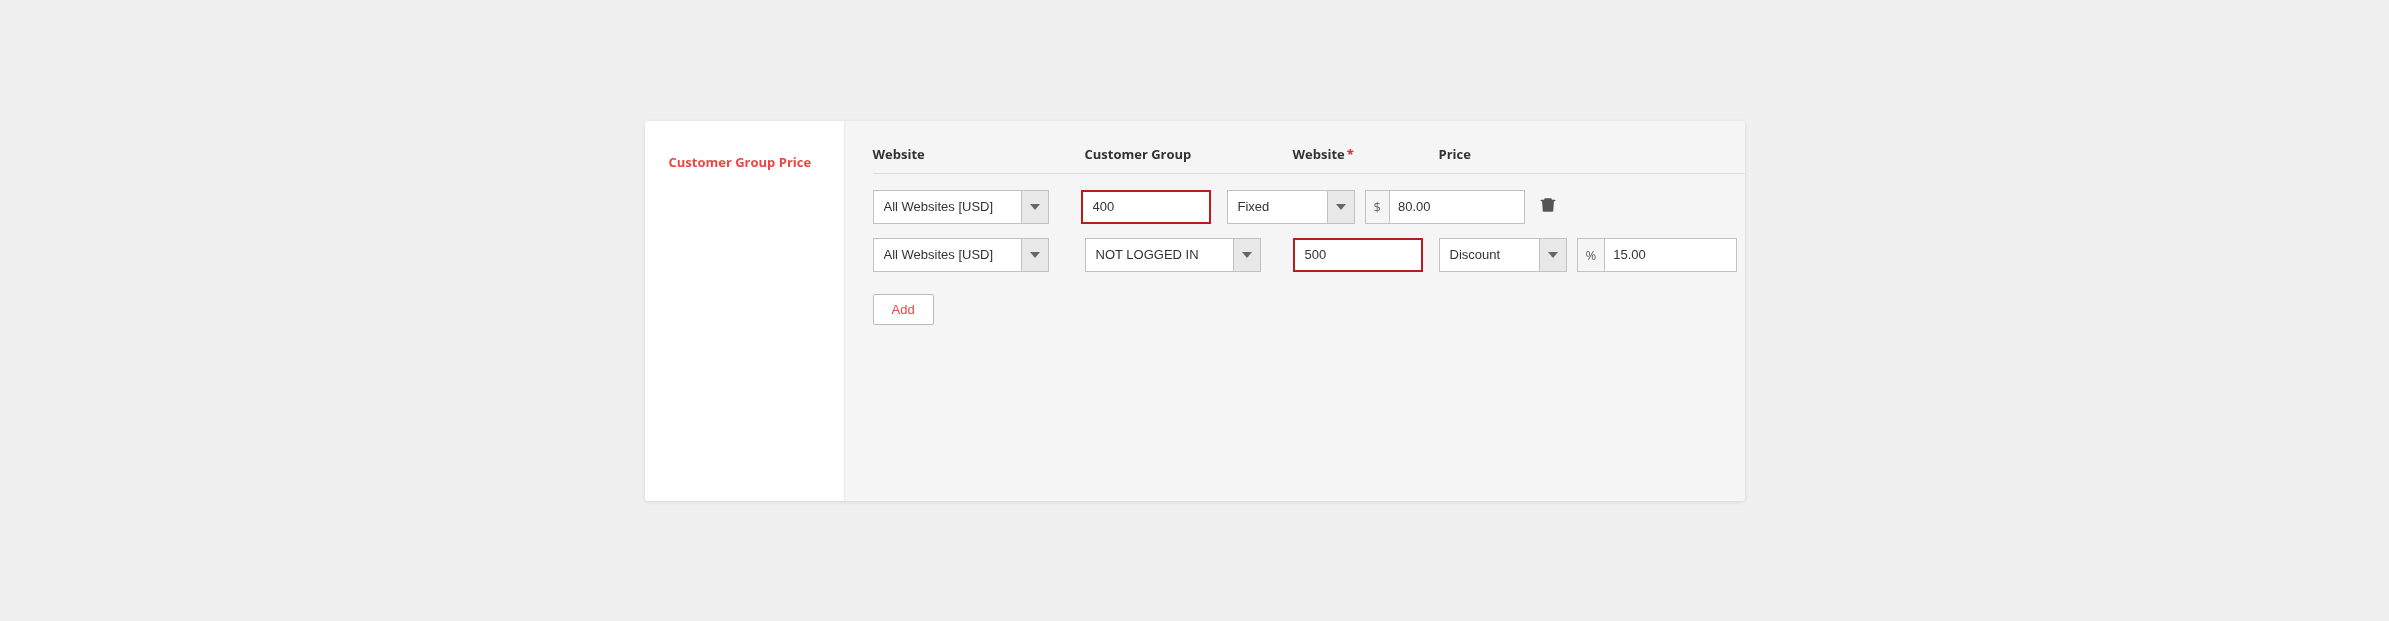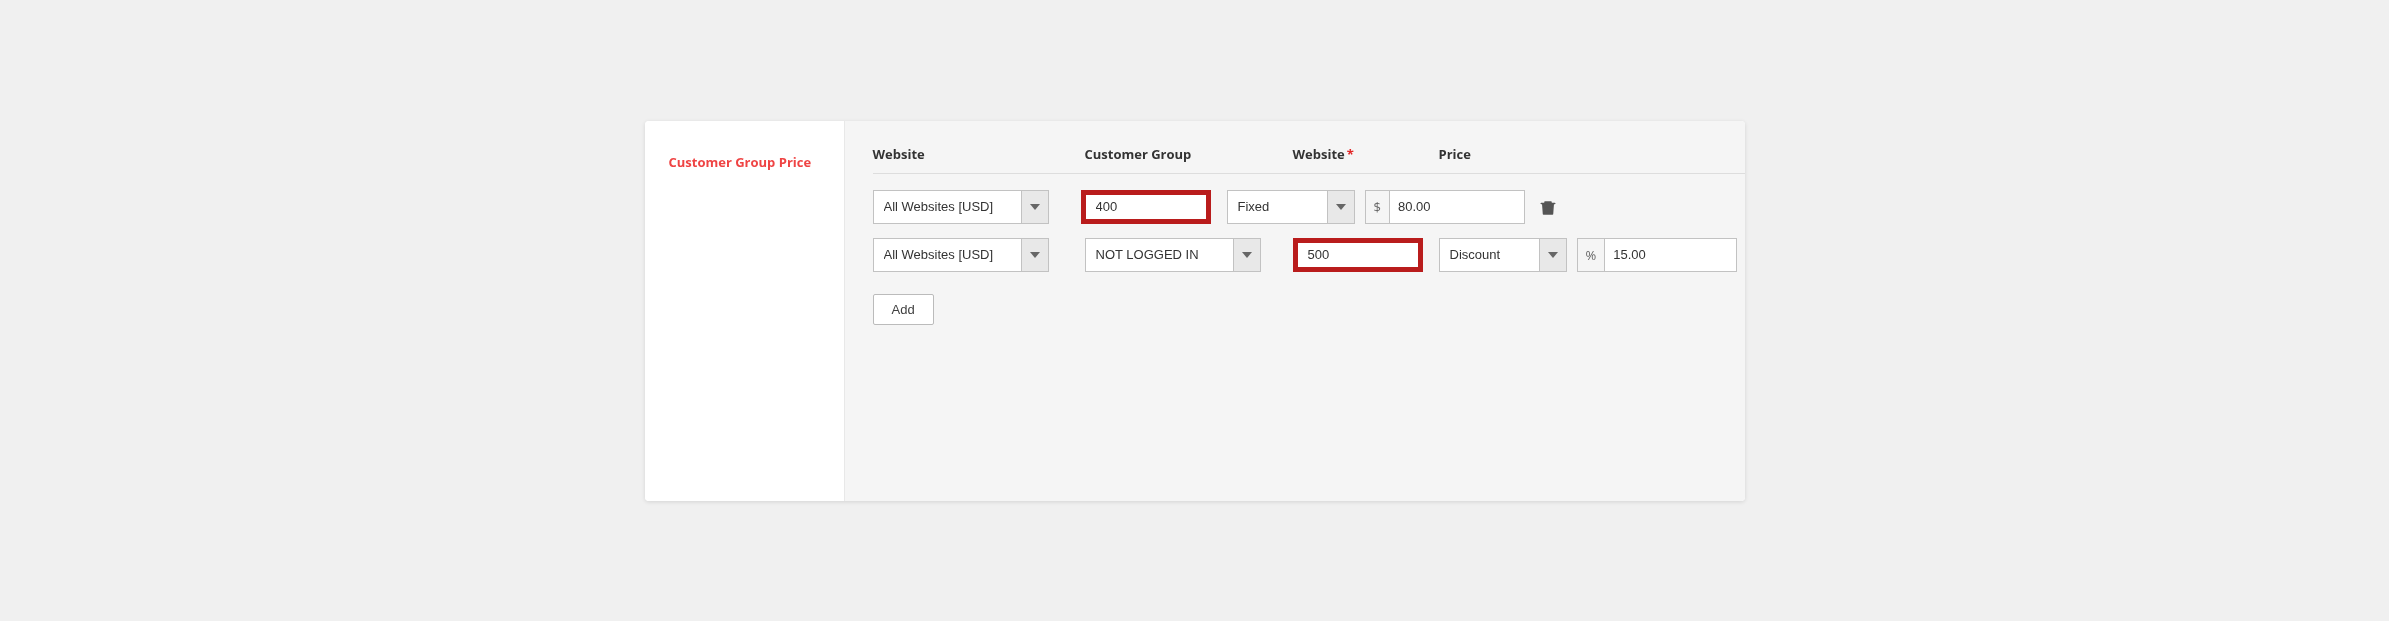--- a/index.html
+++ b/index.html
@@ -55,21 +55,21 @@
       font-weight: 700;
       font-size: 13px;
       color: #333;
     }
     .required-star {
       color: #e22626;
       margin-left: 2px;
     }
     .row {
       display: flex;
-      align-items: flex-end;
+      align-items: center;
       margin-bottom: 14px;
     }
     .select-wrapper {
       position: relative;
       display: flex;
       align-items: center;
     }
     .select-main {
       appearance: none;
       -webkit-appearance: none;
@@ -98,21 +98,21 @@
       width: 10px;
       height: 10px;
       fill: #666;
     }
     .website-select .select-main { width: 148px; }
     .group-select .select-main { width: 148px; }
     .price-type-select .select-main { width: 100px; }
 
     input[type="text"] {
       background: #fff;
-      border: 5px solid #b91c1c;
+      border: 2px solid #b91c1c;
       padding: 7px 10px;
       font-size: 13px;
       color: #333;
       height: 34px;
       outline: none;
       width: 100%;
     }
     .price-input-wrapper {
       display: flex;
       align-items: center;
@@ -150,21 +150,21 @@
     .delete-btn svg {
       width: 18px;
       height: 18px;
       fill: #555;
     }
     .add-btn {
       background: #fff;
       border: 1px solid #bbb;
       padding: 7px 18px;
       font-size: 13px;
-      color: #404040;
+      color: #ef4444;
       cursor: pointer;
       border-radius: 2px;
       margin-top: 8px;
     }
   </style>
 </head>
 <body>
 
 <div class="card">
   <div class="card-label">

